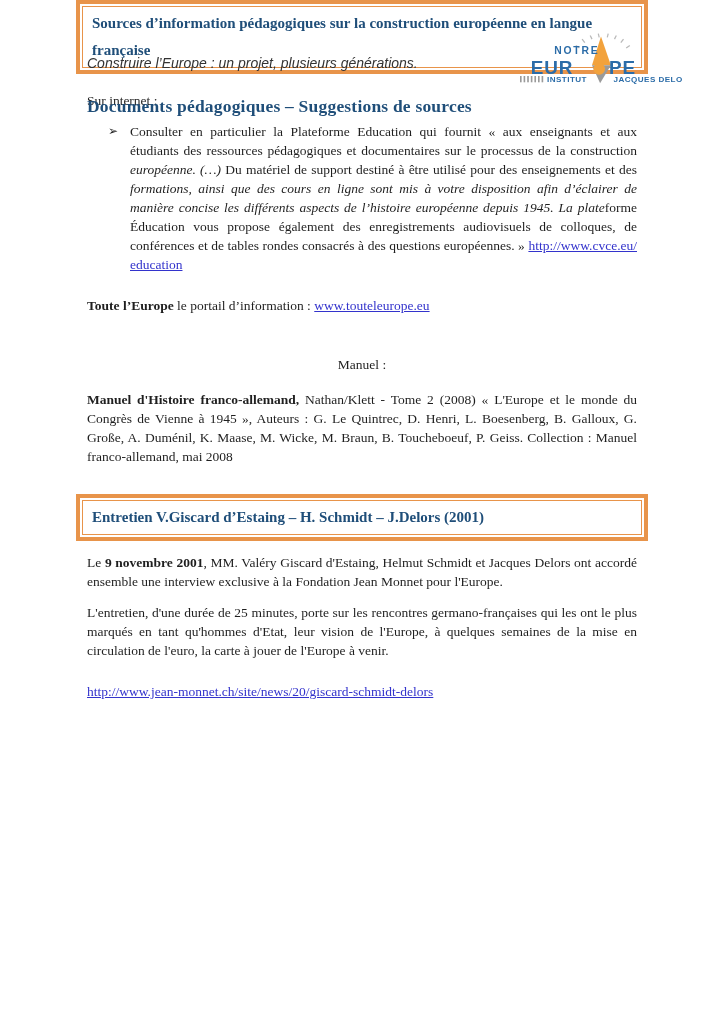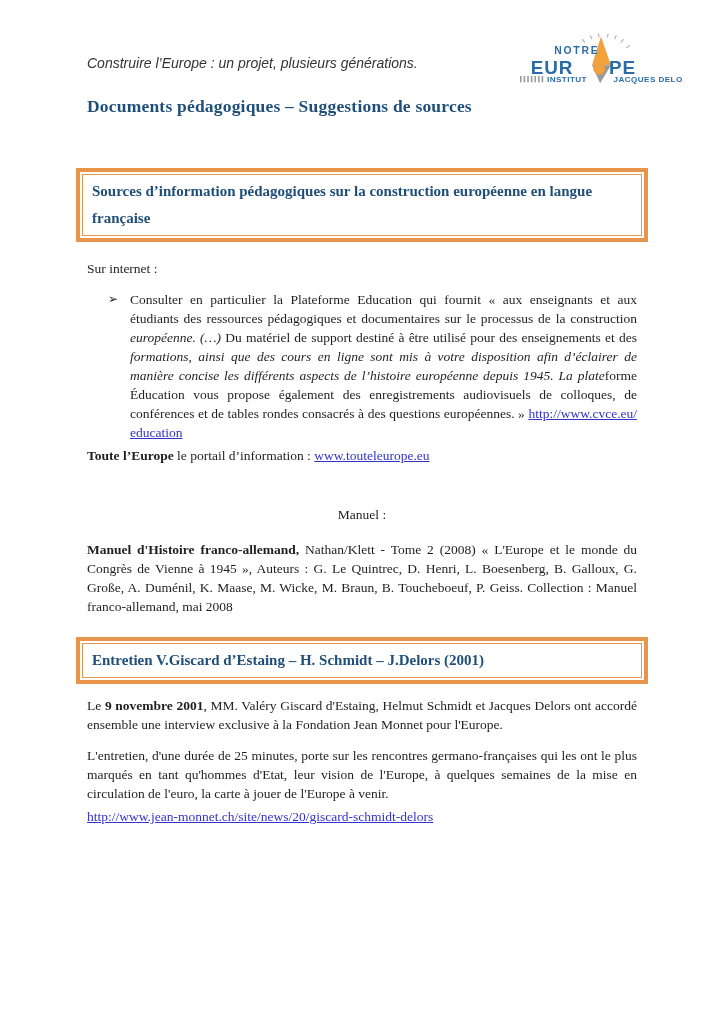--- a/index.html
+++ b/index.html
@@ -18,40 +18,40 @@
     position:absolute;left:87px;top:55px;
     font-family:"Liberation Sans","DejaVu Sans",sans-serif;
     font-style:italic;font-size:14px;color:#333;
   }
   .logo{position:absolute;top:30px;right:42px;}
   .page-title{
     position:absolute;left:87px;top:84px;
     font-size:17.5px;font-weight:bold;color:#1F4E79;
     letter-spacing:.2px;white-space:nowrap;
   }
-  .flow{padding-top:168px;}
+  .flow{}
   .orange-box{
     margin:0 -11px;
     border:4px solid #E8944A;
     box-shadow:inset 0 0 0 2px #ffffff, inset 0 0 0 3px #E8944A;
     padding:6px 12px;
     font-size:15px;font-weight:bold;color:#1F4E79;
     line-height:1.8;
   }
   .body-text{line-height:19px;margin:0;}
   .just{text-align:justify;}
   p{margin:0;}
   .mt-box1{margin-top:0;}
   .mt15{margin-top:17px;}
   .mt11{margin-top:11px;}
   .mt12{margin-top:12px;font-family:Liberation Serif, serif;}
-  .mt14{margin-top:4px;}
+  .mt14{margin-top:22px;}
   .mt40{margin-top:40px;text-align:center;}
   .mt8{margin-top:16px;}
-  .mt33{margin-top:21px;}
+  .mt33{margin-top:28px;}
   .bullet{display:flex;margin-top:12px;padding-left:21px;}
   .bullet .arrow{
     flex:0 0 22px;font-size:12px;line-height:19px;color:#1f1f1f;
     font-family:"DejaVu Sans",sans-serif;
   }
   .bullet .body-text{flex:1;}
   a, .link{color:#3333CC;text-decoration:underline;cursor:pointer;word-break:break-all;}
   b,strong{font-weight:bold;}
   i,em{font-style:italic;}
 </style>

